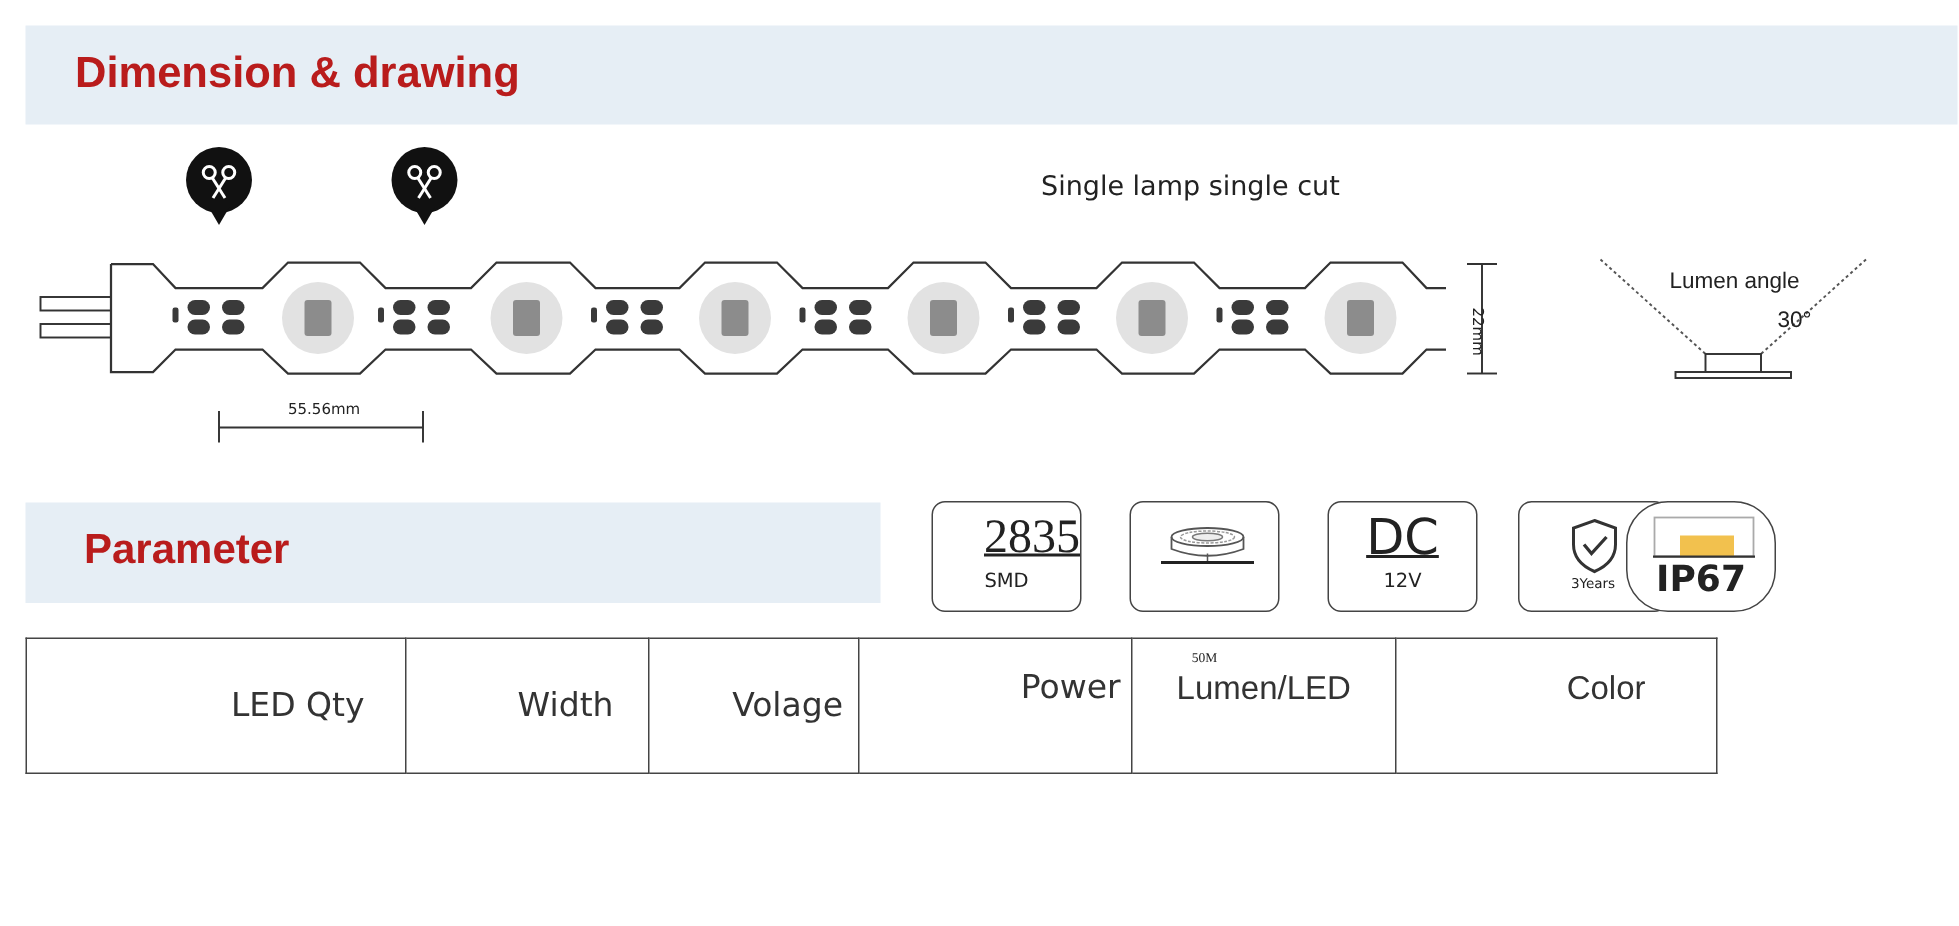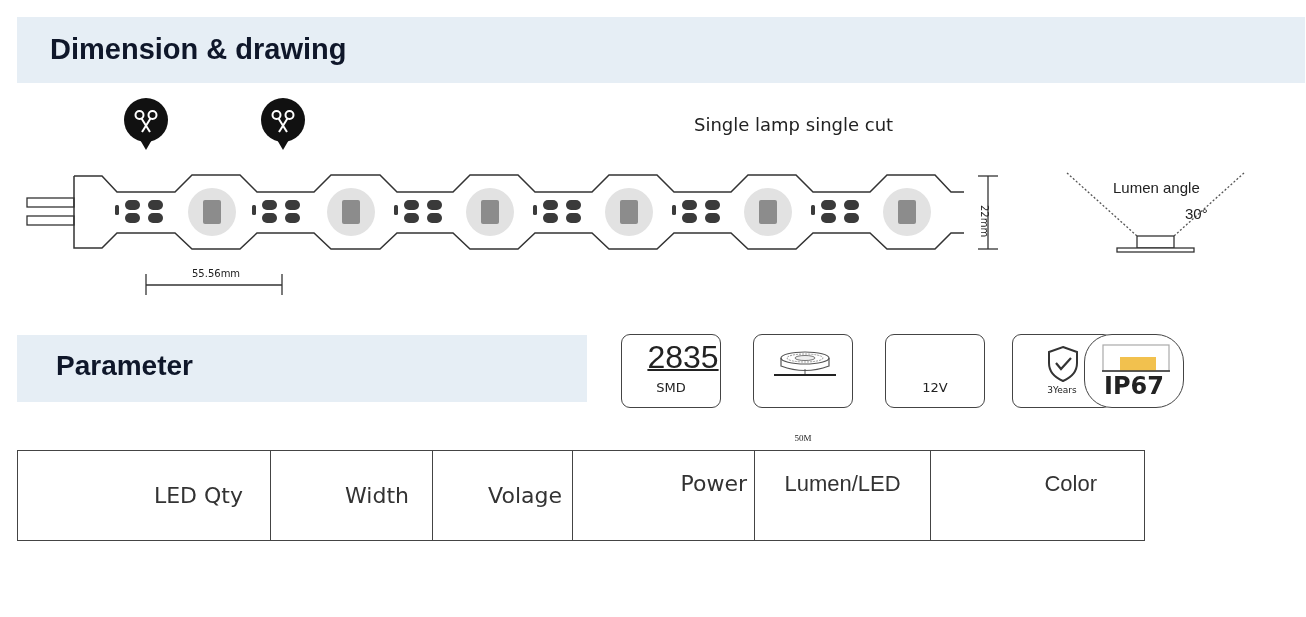--- a/index.html
+++ b/index.html
@@ -1,22 +1,22 @@
 <!DOCTYPE html>
 <html><head>
 <meta charset="utf-8">
 <style>
   html, body { margin:0; padding:0; background:#ffffff; }
   body { width:1306px; height:617px; position:relative; overflow:hidden; font-family:"Liberation Sans", sans-serif; color:#222; }
   .section-bar { position:absolute; background:#e6eef5; }
-  .section-title { position:absolute; font-weight:bold; color:#0f172a; font-size:29px; font-family:"Liberation Sans", sans-serif; }
+  .section-title { position:absolute; font-weight:bold; color:#b91c1c; font-size:29px; font-family:"Liberation Sans", sans-serif; }
   .abs { position:absolute; }
   .label { position:absolute; font-family:"DejaVu Sans", sans-serif; color:#222; }
   .badge { position:absolute; top:334px; width:100px; height:74px; border:1.5px solid #444; border-radius:9px; background:#fff; box-sizing:border-box; }
-  table.params { position:absolute; left:17px; top:450px; border-collapse:collapse; font-family:"DejaVu Sans", sans-serif; }
+  table.params { position:absolute; left:17px; top:425px; border-collapse:collapse; font-family:"DejaVu Sans", sans-serif; }
   table.params td, table.params th { border:1.5px solid #444; font-weight:normal; font-size:22px; color:#333; padding:0; }
   table.params th { height:69px; }
   table.params td { height:74px; text-align:center; }
 </style>
 </head>
 <body>
 
 <div class="section-bar" style="left:17px;top:17px;width:1288px;height:66px;"></div>
 <div class="section-title" style="left:50px;top:33px;">Dimension &amp; drawing</div>
 
@@ -135,37 +135,38 @@
     <rect x="1117" y="248" width="77" height="4" fill="#fff" stroke="#333" stroke-width="1.3"></rect>
   </svg>
 </div>
 <div class="label" style="left:1113px;top:179px;font-size:15px;font-family:'Liberation Sans',sans-serif;">Lumen angle</div>
 <div class="label" style="left:1145px;top:205px;font-size:15px;font-family:'Liberation Sans',sans-serif;margin-left:40px;">30°</div>
 
 <div class="section-bar" style="left:17px;top:335px;width:570px;height:67px;"></div>
 <div class="section-title" style="left:56px;top:350px;font-size:28px;">Parameter</div>
 
 <div class="badge" style="left:621px;">
-  <div class="abs" style="left:12px;width:100%;text-align:center;top:4px;font-size:32px;font-family:Liberation Sans, sans-serif;text-decoration:underline;text-decoration-thickness:2px;color:#222;">2835</div>
+  <div class="abs" style="left:0;width:100%;text-align:right;top:4px;font-size:32px;font-family:Liberation Serif, serif;text-decoration:underline;text-decoration-thickness:2px;color:#222;">2835</div>
   <div class="abs" style="left:0;width:100%;text-align:center;top:45px;font-size:13px;font-family:'DejaVu Sans',sans-serif;">SMD</div>
 </div>
 <div class="badge" style="left:753px;">
   <div class="abs" style="left:18px;top:14px;width:66px;height:30px;">
     <svg width="66" height="30" viewBox="0 0 66 30">
       <ellipse cx="33" cy="9" rx="24" ry="6" fill="#fff" stroke="#555" stroke-width="1.2"></ellipse>
       <ellipse cx="33" cy="9" rx="18" ry="4" fill="none" stroke="#999" stroke-width="1" stroke-dasharray="2,1"></ellipse>
       <ellipse cx="33" cy="9" rx="10" ry="2.5" fill="#eee" stroke="#777" stroke-width="1"></ellipse>
       <path d="M9,9 L9,17 Q33,26 57,17 L57,9" fill="none" stroke="#555" stroke-width="1.2"></path>
       <line x1="33" y1="20" x2="33" y2="26" stroke="#555" stroke-width="1"></line>
       <line x1="2" y1="26" x2="64" y2="26" stroke="#222" stroke-width="2"></line>
     </svg>
   </div>
   <div class="abs" style="left:0;width:100%;text-align:center;top:50px;font-size:9px;font-family:Liberation Serif, serif;margin-top:48px;">50M</div>
 </div>
 <div class="badge" style="left:885px;">
+  <div class="abs" style="left:0;width:100%;text-align:center;top:3px;font-size:33px;font-family:'DejaVu Sans',sans-serif;text-decoration:underline;text-decoration-thickness:2px;color:#222;">DC</div>
   <div class="abs" style="left:0;width:100%;text-align:center;top:45px;font-size:13px;font-family:'DejaVu Sans',sans-serif;">12V</div>
 </div>
 <div class="badge" style="left:1012px;">
   <div class="abs" style="left:33px;top:10px;width:34px;height:38px;">
     <svg width="34" height="38" viewBox="0 0 34 38">
       <path d="M17,2 L31,7 L31,18 Q31,30 17,36 Q3,30 3,18 L3,7 Z" fill="none" stroke="#333" stroke-width="2"></path>
       <path d="M10,18 L15,24 L25,13" fill="none" stroke="#333" stroke-width="2.2"></path>
     </svg>
   </div>
   <div class="abs" style="left:0;width:100%;text-align:center;top:50px;font-size:9px;font-family:'DejaVu Sans',sans-serif;">3Years</div>

